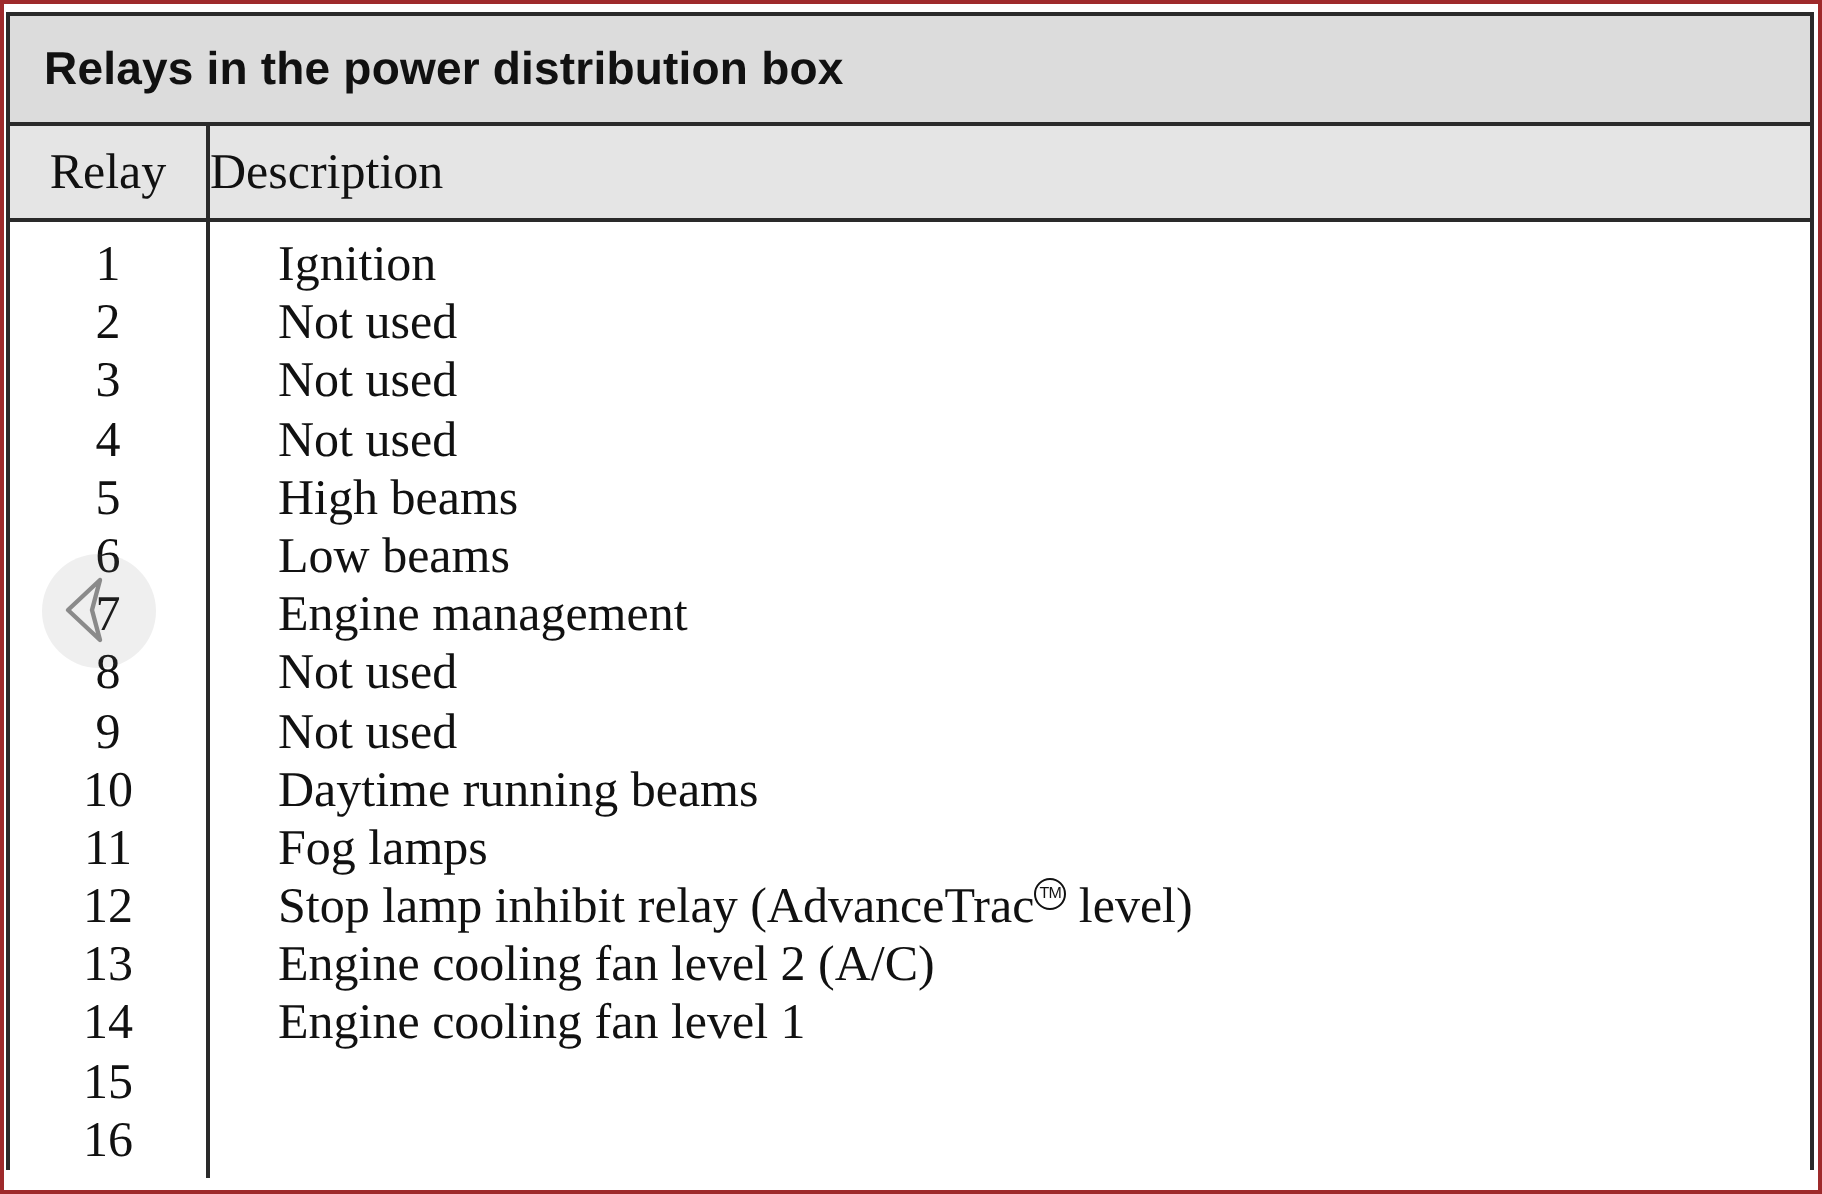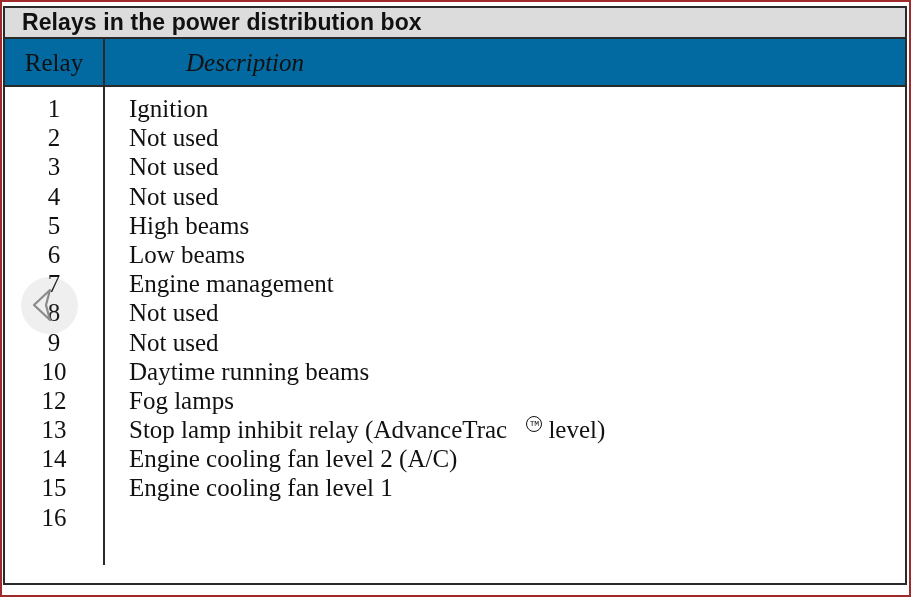--- a/index.html
+++ b/index.html
@@ -34,61 +34,59 @@
     top: 6px;
     width: 904px;
     height: 579px;
     box-sizing: border-box;
     border: 2px solid #2a2a2a;
     background: #ffffff;
   }
   
   #table-title {
     box-sizing: border-box;
-    height: 31px;
+    height: 55px;
     background: #dcdcdc;
     border-bottom: 2px solid #2a2a2a;
     display: flex;
     align-items: center;
     padding-left: 17px;
     font-family: "Liberation Sans", "DejaVu Sans", sans-serif;
     font-weight: bold;
     font-size: 23px;
     color: #111111;
     letter-spacing: 0.1px;
   }
   
   #header-row {
     box-sizing: border-box;
     display: flex;
     height: 48px;
     border-bottom: 2px solid #2a2a2a;
-    background: #0369a1;
-    gap: 48px;
+    background: #e5e5e5;
   }
   .col-relay {
     box-sizing: border-box;
     width: 100px;
     flex: 0 0 100px;
   }
   .col-desc {
     box-sizing: border-box;
     flex: 1 1 auto;
   }
   #header-row .col-relay {
     border-right: 2px solid #2a2a2a;
     display: flex;
     align-items: center;
     justify-content: center;
   }
   #header-row .col-desc {
     display: flex;
     align-items: center;
-    padding-left: 33px;
-    font-style: italic;
+    padding-left: 0;
   }
   .header-text {
     font-size: 25px;
     color: #111111;
     line-height: 1;
   }
   
   #body-area {
     box-sizing: border-box;
     display: flex;
@@ -98,21 +96,21 @@
   #body-area .col-relay {
     border-right: 2px solid #2a2a2a;
   }
   #relay-list, #desc-list {
     box-sizing: border-box;
     padding-top: 7px;
     margin: 0;
     list-style: none;
   }
   #desc-list {
-    padding-left: 24px;
+    padding-left: 34px;
   }
   .relay-num, .relay-desc {
     height: 29.2px;
     line-height: 29.2px;
     font-size: 25px;
     color: #111111;
     white-space: nowrap;
   }
   .relay-num {
     text-align: center;
@@ -120,26 +118,25 @@
   .tm-circle {
     display: inline-block;
     position: relative;
     top: -6px;
     width: 14px;
     height: 14px;
     line-height: 13px;
     border: 1px solid #111111;
     border-radius: 50%;
     font-size: 8px;
-    font-family: Liberation Mono, monospace;
+    font-family: Liberation Sans, sans-serif;
     text-align: center;
     letter-spacing: -0.4px;
     vertical-align: baseline;
     overflow: hidden;
-    margin-left: 19px;
   }
   
   #cursor-halo {
     position: absolute;
     left: 21px;
     top: 277px;
     width: 57px;
     height: 57px;
     border-radius: 50%;
     background: rgba(120, 120, 120, 0.12);
@@ -181,20 +178,21 @@
             <div class="relay-num">1</div>
             <div class="relay-num">2</div>
             <div class="relay-num">3</div>
             <div class="relay-num">4</div>
             <div class="relay-num">5</div>
             <div class="relay-num">6</div>
             <div class="relay-num">7</div>
             <div class="relay-num">8</div>
             <div class="relay-num">9</div>
             <div class="relay-num">10</div>
+            <div class="relay-num">11</div>
             <div class="relay-num">12</div>
             <div class="relay-num">13</div>
             <div class="relay-num">14</div>
             <div class="relay-num">15</div>
             <div class="relay-num">16</div>
           </div>
       </div>
       <div class="col-desc">
         <div id="desc-list">
             <div class="relay-desc">Ignition</div>

